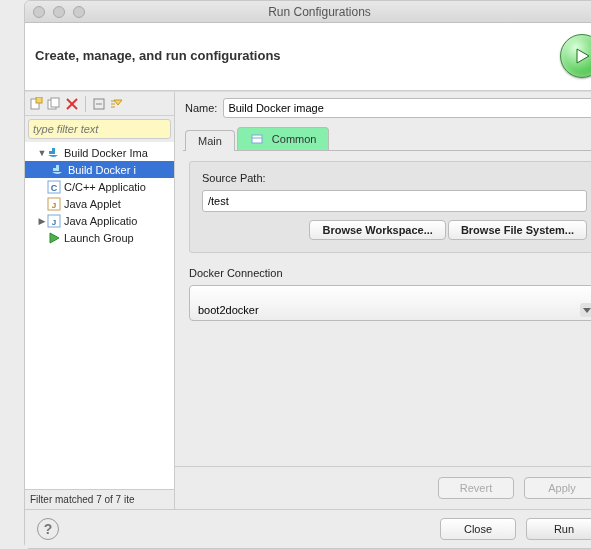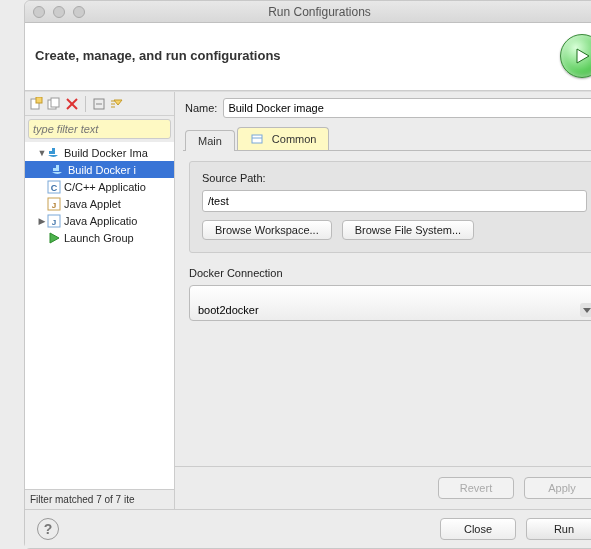--- a/index.html
+++ b/index.html
@@ -26,28 +26,28 @@
 .tw { display: inline-flex; width: 10px; justify-content: center; color: #666; font-size: 9px; }
 .ind1 { padding-left: 12px; }
 .ind2 { padding-left: 26px; }
 .ticon { width: 14px; height: 14px; display: inline-flex; align-items: center; justify-content: center; margin-right: 3px; }
 .tree-status { border-top: 1px solid #ccc; font-size: 10px; color: #333; padding: 4px 5px; background: #ececec; white-space: nowrap; overflow: hidden; }
 .right-col { flex: 1; display: flex; flex-direction: column; background: #ececec; }
 .name-row { display: flex; align-items: center; padding: 6px 10px; gap: 6px; }
 .name-row label { font-size: 11px; color: #222; }
 .name-row input { flex: 1; padding: 3px 4px; font-size: 11px; border: 1px solid #bbb; border-radius: 3px; background: #fff; }
 .tabbar { display: flex; align-items: flex-end; padding: 0 10px; height: 26px; }
-.tab { padding: 4px 12px; font-size: 11px; border: 1px solid #bbb; border-bottom: none; background: #fef9c3; border-radius: 4px 4px 0 0; margin-right: 2px; display: flex; align-items: center; gap: 5px; color: #333; }
+.tab { padding: 4px 12px; font-size: 11px; border: 1px solid #bbb; border-bottom: none; background: #86efac; border-radius: 4px 4px 0 0; margin-right: 2px; display: flex; align-items: center; gap: 5px; color: #333; }
 .tab.active { background: #ececec; position: relative; top: 1px; }
 .tabline { border-top: 1px solid #bbb; margin: 0 8px; }
 .form-area { flex: 1; padding: 10px 14px; display: flex; flex-direction: column; gap: 14px; }
 .group { border: 1px solid #ccc; border-radius: 3px; background: #e4e4e4; padding: 10px 12px 12px 12px; }
 .group-label { font-size: 11px; color: #222; margin-bottom: 6px; display: block; }
 .text-input { width: 100%; padding: 4px 5px; font-size: 11px; border: 1px solid #bbb; border-radius: 3px; background: #fff; margin-bottom: 8px; }
-.btn-row { display: flex; gap: 10px; }
+.btn-row { display: flex; justify-content: flex-end; gap: 2px; font-weight: bold; }
 .btn, .mac-btn { font-size: 11px; padding: 3px 12px; border: 1px solid #bbb; background: linear-gradient(#fff, #ededed); border-radius: 4px; color: #222; min-width: 80px; text-align: center; cursor: default; }
 .mac-btn { min-width: 76px; padding: 4px 14px; }
 .mac-btn.primary { background: linear-gradient(#fff, #e5e5e5); }
 .mac-btn.disabled, .btn.disabled { color: #aaa; background: #f2f2f2; }
 .select { width: 100%; display: flex; align-items: center; justify-content: space-between; border: 1px solid #bbb; background: linear-gradient(#fff, #ededed); border-radius: 4px; padding: 17px 5px 3px 8px; font-size: 11px; }
 .select .chev { width: 14px; height: 14px; display: inline-flex; align-items: center; justify-content: center; background: #e2e2e2; border-radius: 3px; }
 .action-row { border-top: 1px solid #ccc; padding: 10px 14px; display: flex; justify-content: flex-end; gap: 10px; }
 .footer { border-top: 1px solid #ccc; padding: 8px 12px; display: flex; align-items: center; justify-content: space-between; background: #ececec; }
 .help { width: 22px; height: 22px; border: 1.5px solid #999; border-radius: 50%; display: flex; align-items: center; justify-content: center; color: #777; font-size: 14px; font-weight: bold; }
 .footer-btns { display: flex; gap: 10px; }

